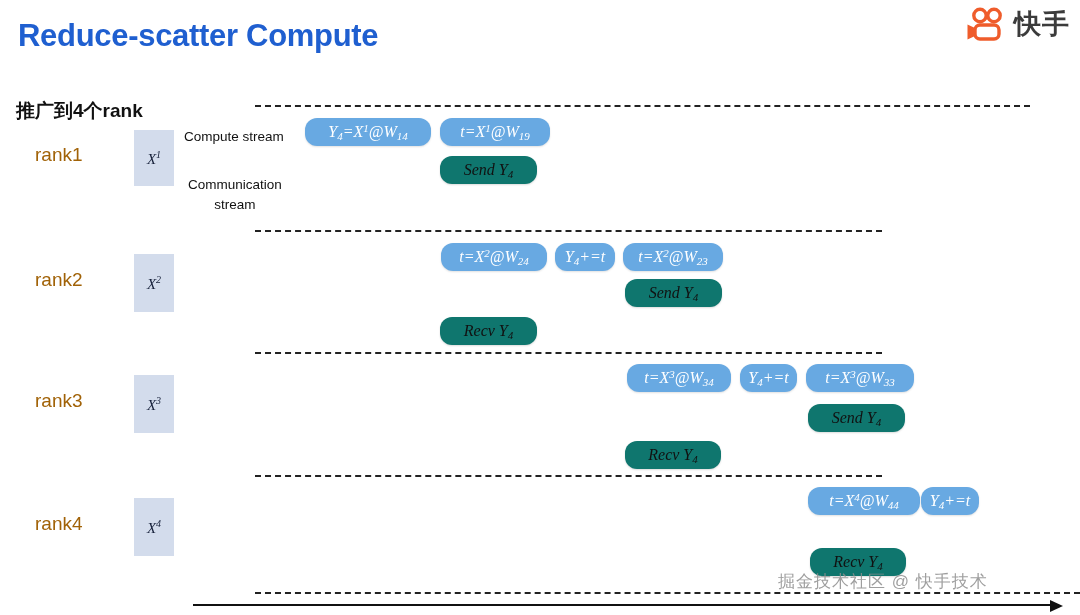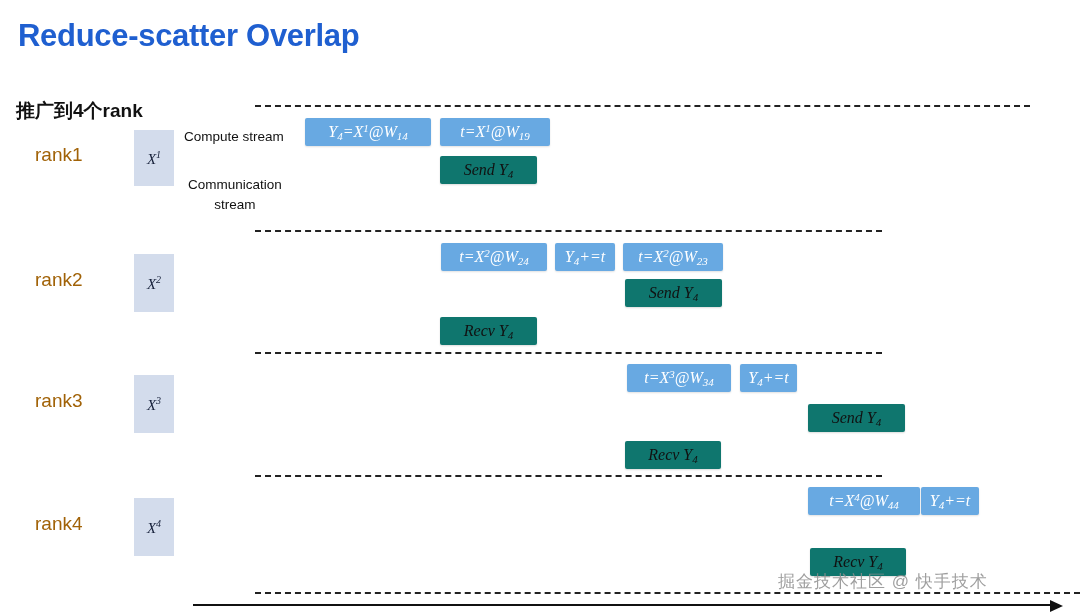--- a/index.html
+++ b/index.html
@@ -60,21 +60,21 @@
   .axis{position:absolute;left:193px;top:600px;width:880px;height:12px;}
   .axis-line{position:absolute;left:0;top:4px;width:862px;height:2.2px;background:#111;}
   .axis-head{
     position:absolute;left:857px;top:0px;width:0;height:0;
     border-top:6px solid transparent;border-bottom:6px solid transparent;
     border-left:13px solid #111;
   }
 
   
   .op{
-    position:absolute;height:28px;border-radius:2px;
+    position:absolute;height:28px;border-radius:12px;
     display:flex;align-items:center;justify-content:center;
     font-style:italic;white-space:nowrap;
     font-family:"Liberation Serif", serif;
   }
   .op.compute{
     background:#68a9e2;color:#ffffff;font-size:16px;
     box-shadow:0 1px 2px rgba(0,0,0,.12);
   }
   .op.comm{
     background:#0f766e;color:#111111;font-size:16px;
@@ -89,23 +89,34 @@
     font-size:17px;color:#8e8e8e;opacity:.85;
     white-space:nowrap;letter-spacing:1px;
     z-index:40;pointer-events:none;
   }
 </style>
 </head>
 <body>
 
 <div id="slide">
 
-  <div class="title">Reduce-scatter Overlap</div>
+  <div class="title">Reduce-scatter Compute</div>
   <div class="subtitle">推广到4个rank</div>
 
+  <div class="brand">
+    <span class="brand-mark">
+      <svg width="42" height="36" viewBox="0 0 42 36">
+        <circle cx="15" cy="9.5" r="6.2" fill="none" stroke="#ef5c2b" stroke-width="3.4"></circle>
+        <circle cx="29" cy="9.5" r="6.2" fill="none" stroke="#ef5c2b" stroke-width="3.4"></circle>
+        <rect x="10" y="19" width="24" height="14" rx="5" ry="5" fill="none" stroke="#ef5c2b" stroke-width="3.4"></rect>
+        <path d="M10 22 L2.5 18.5 L2.5 33.5 L10 30 Z" fill="#ef5c2b"></path>
+      </svg>
+    </span>
+    <span class="brand-text">快手</span>
+  </div>
 
   <div class="dash" style="left:255px;top:105px;width:775px;"></div>
   <div class="dash" style="left:255px;top:230px;width:627px;"></div>
   <div class="dash" style="left:255px;top:352px;width:627px;"></div>
   <div class="dash" style="left:255px;top:475px;width:627px;"></div>
   <div class="dash" style="left:255px;top:592px;width:825px;"></div>
 
   <div class="rank-label" style="left:35px;top:144px;">rank1</div>
   <div class="xbox" style="left:134px;top:130px;height:56px;">
     <span>X<sup>1</sup></span>
@@ -149,20 +160,23 @@
   <div class="xbox" style="left:134px;top:375px;height:58px;">
     <span>X<sup>3</sup></span>
   </div>
 
   <div class="op compute" style="left:627px;top:364px;width:104px;">
     <span>t=X<sup>3</sup>@W<sub>34</sub></span>
   </div>
   <div class="op compute" style="left:740px;top:364px;width:57px;">
     <span>Y<sub>4</sub>+=t</span>
   </div>
+  <div class="op compute" style="left:806px;top:364px;width:108px;">
+    <span>t=X<sup>3</sup>@W<sub>33</sub></span>
+  </div>
   <div class="op comm" style="left:808px;top:404px;width:97px;">
     <span>Send Y<sub>4</sub></span>
   </div>
   <div class="op comm" style="left:625px;top:441px;width:96px;">
     <span>Recv Y<sub>4</sub></span>
   </div>
 
   <div class="rank-label" style="left:35px;top:513px;">rank4</div>
   <div class="xbox" style="left:134px;top:498px;height:58px;">
     <span>X<sup>4</sup></span>

